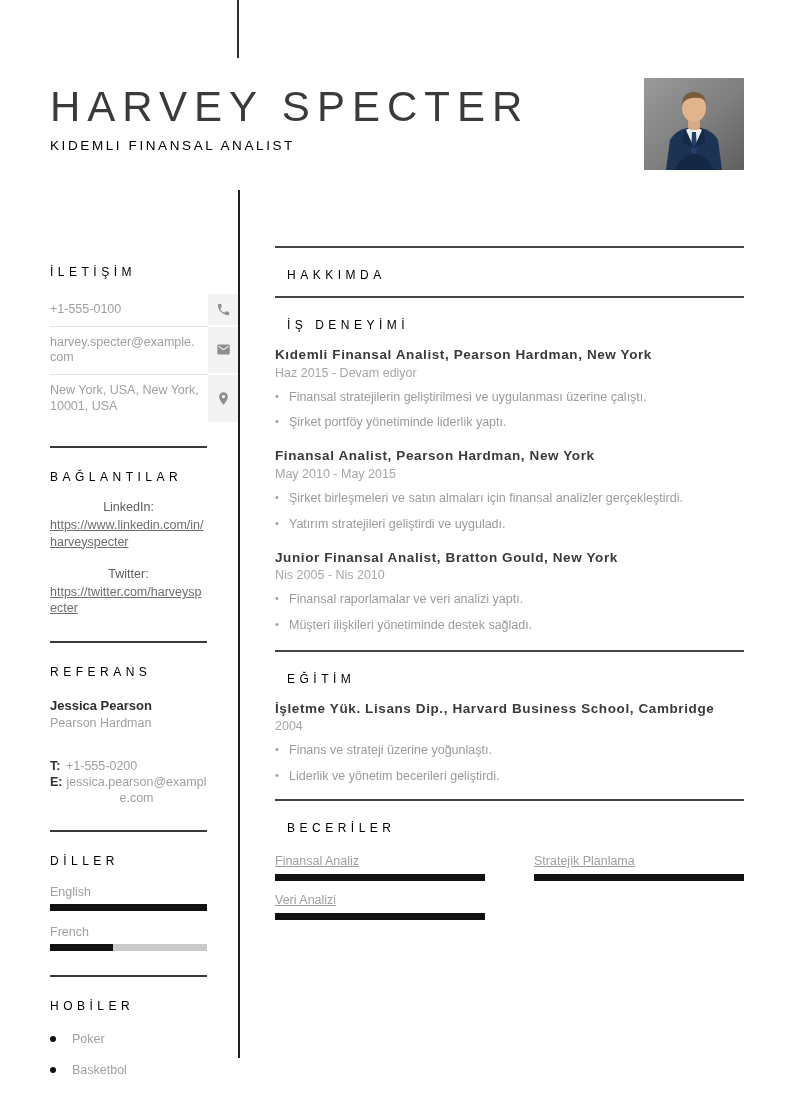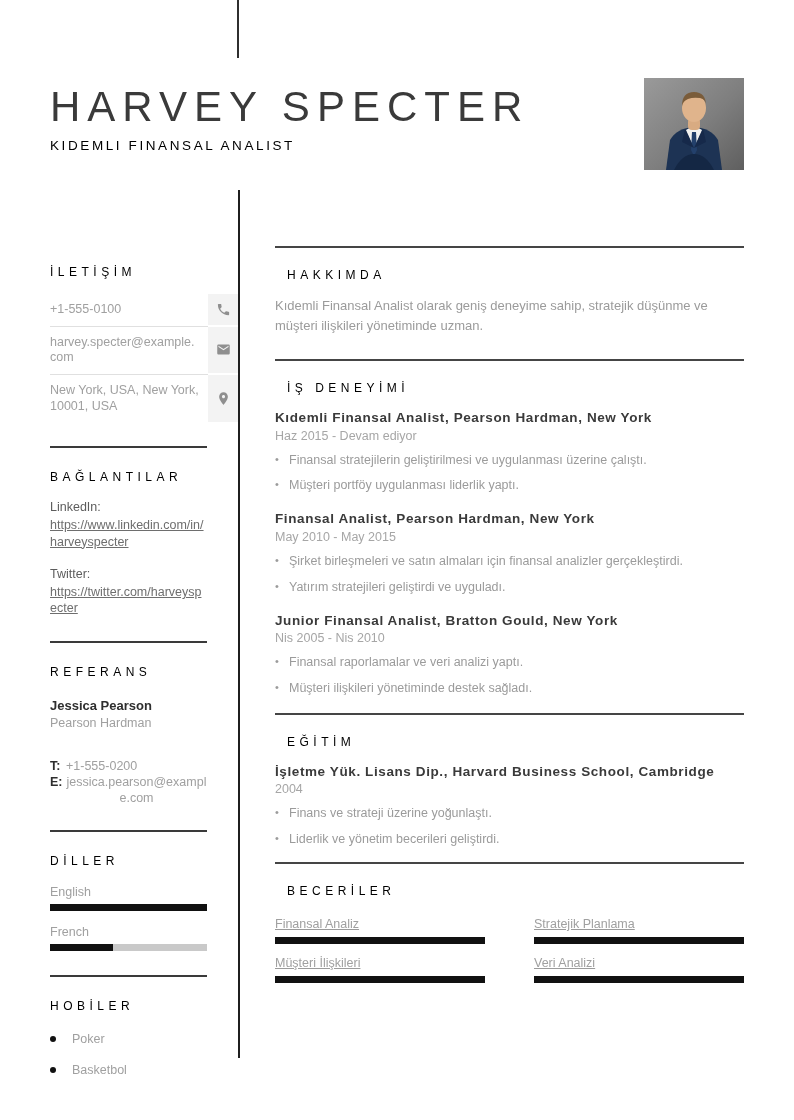--- a/index.html
+++ b/index.html
@@ -39,21 +39,21 @@
   .contact-row:last-child .ctxt { border-bottom:none; }
   .contact-row .cicon {
     width:30px; background:#f3f3f3; display:flex; align-items:center; justify-content:center;
     border-bottom:2px solid #ffffff;
   }
   .contact-row:last-child .cicon { border-bottom:none; }
   .cicon svg { width:15px; height:15px; fill:#8f8f8f; }
 
   .links-block { margin-top:22px; }
   .link-item { margin-bottom:16px; font-size:12.5px; line-height:1.3; }
-  .link-label { color:#5c5c5c; margin-bottom:2px; }
+  .link-label { color:#5c5c5c; margin-bottom:2px;text-align:center; }
   .link-url { color:#6e6e6e; text-decoration:underline; word-break:break-all; display:block; }
 
   .ref-block { margin-top:22px; }
   .ref-name { font-size:13px; font-weight:bold; color:#2e2e2e; margin-bottom:3px; }
   .ref-company { font-size:12.5px; color:#a0a0a0; margin-bottom:28px; }
   .ref-row { display:flex; font-size:12.5px; line-height:1.3; }
   .ref-row .lab { color:#2e2e2e; font-weight:bold; width:16px; flex:none; }
   .ref-row .val { color:#a0a0a0; word-break:break-all;text-align:center; }
 
   .lang-block { margin-top:22px; }
@@ -244,41 +244,40 @@
       </div>
   </section>
 
 </aside>
 
 <main class="main">
 
   <hr class="rule-main">
   <section>
     <h2 class="sec">HAKKIMDA</h2>
-    <p class="about-text">Kıdemli Finansal Analist olarak geniş deneyime sahip, stratejik düşünme ve müşteri ilişkileri yönetiminde uzman.</p>
   </section>
 
   <hr class="rule-main">
   <section>
     <h2 class="sec">İŞ DENEYİMİ</h2>
     <div>
 
         <div class="job">
           <div class="job-title">Kıdemli Finansal Analist, Pearson Hardman, New York</div>
           <div class="job-dates">Haz 2015 - Devam ediyor</div>
           <div>
 
               <div class="bullet">
                 <span class="b-dot">•</span>
                 <span>Finansal stratejilerin geliştirilmesi ve uygulanması üzerine çalıştı.</span>
               </div>
 
               <div class="bullet">
                 <span class="b-dot">•</span>
-                <span>Müşteri portföy uygulanması liderlik yaptı.</span>
+                <span>Şirket portföy yönetiminde liderlik yaptı.</span>
               </div>
             </div>
         </div>
 
         <div class="job">
           <div class="job-title">Finansal Analist, Pearson Hardman, New York</div>
           <div class="job-dates">May 2010 - May 2015</div>
           <div>
 
               <div class="bullet">
@@ -341,24 +340,20 @@
         <div class="skill-item">
           <div class="skill-name">Finansal Analiz</div>
           <div class="skill-bar" style="width: 100%;"></div>
         </div>
 
         <div class="skill-item">
           <div class="skill-name">Stratejik Planlama</div>
           <div class="skill-bar" style="width: 100%;"></div>
         </div>
 
-        <div class="skill-item">
-          <div class="skill-name">Müşteri İlişkileri</div>
-          <div class="skill-bar" style="width: 100%;"></div>
-        </div>
 
         <div class="skill-item">
           <div class="skill-name">Veri Analizi</div>
           <div class="skill-bar" style="width: 100%;"></div>
         </div>
       </div>
   </section>
 
 </main>
 

